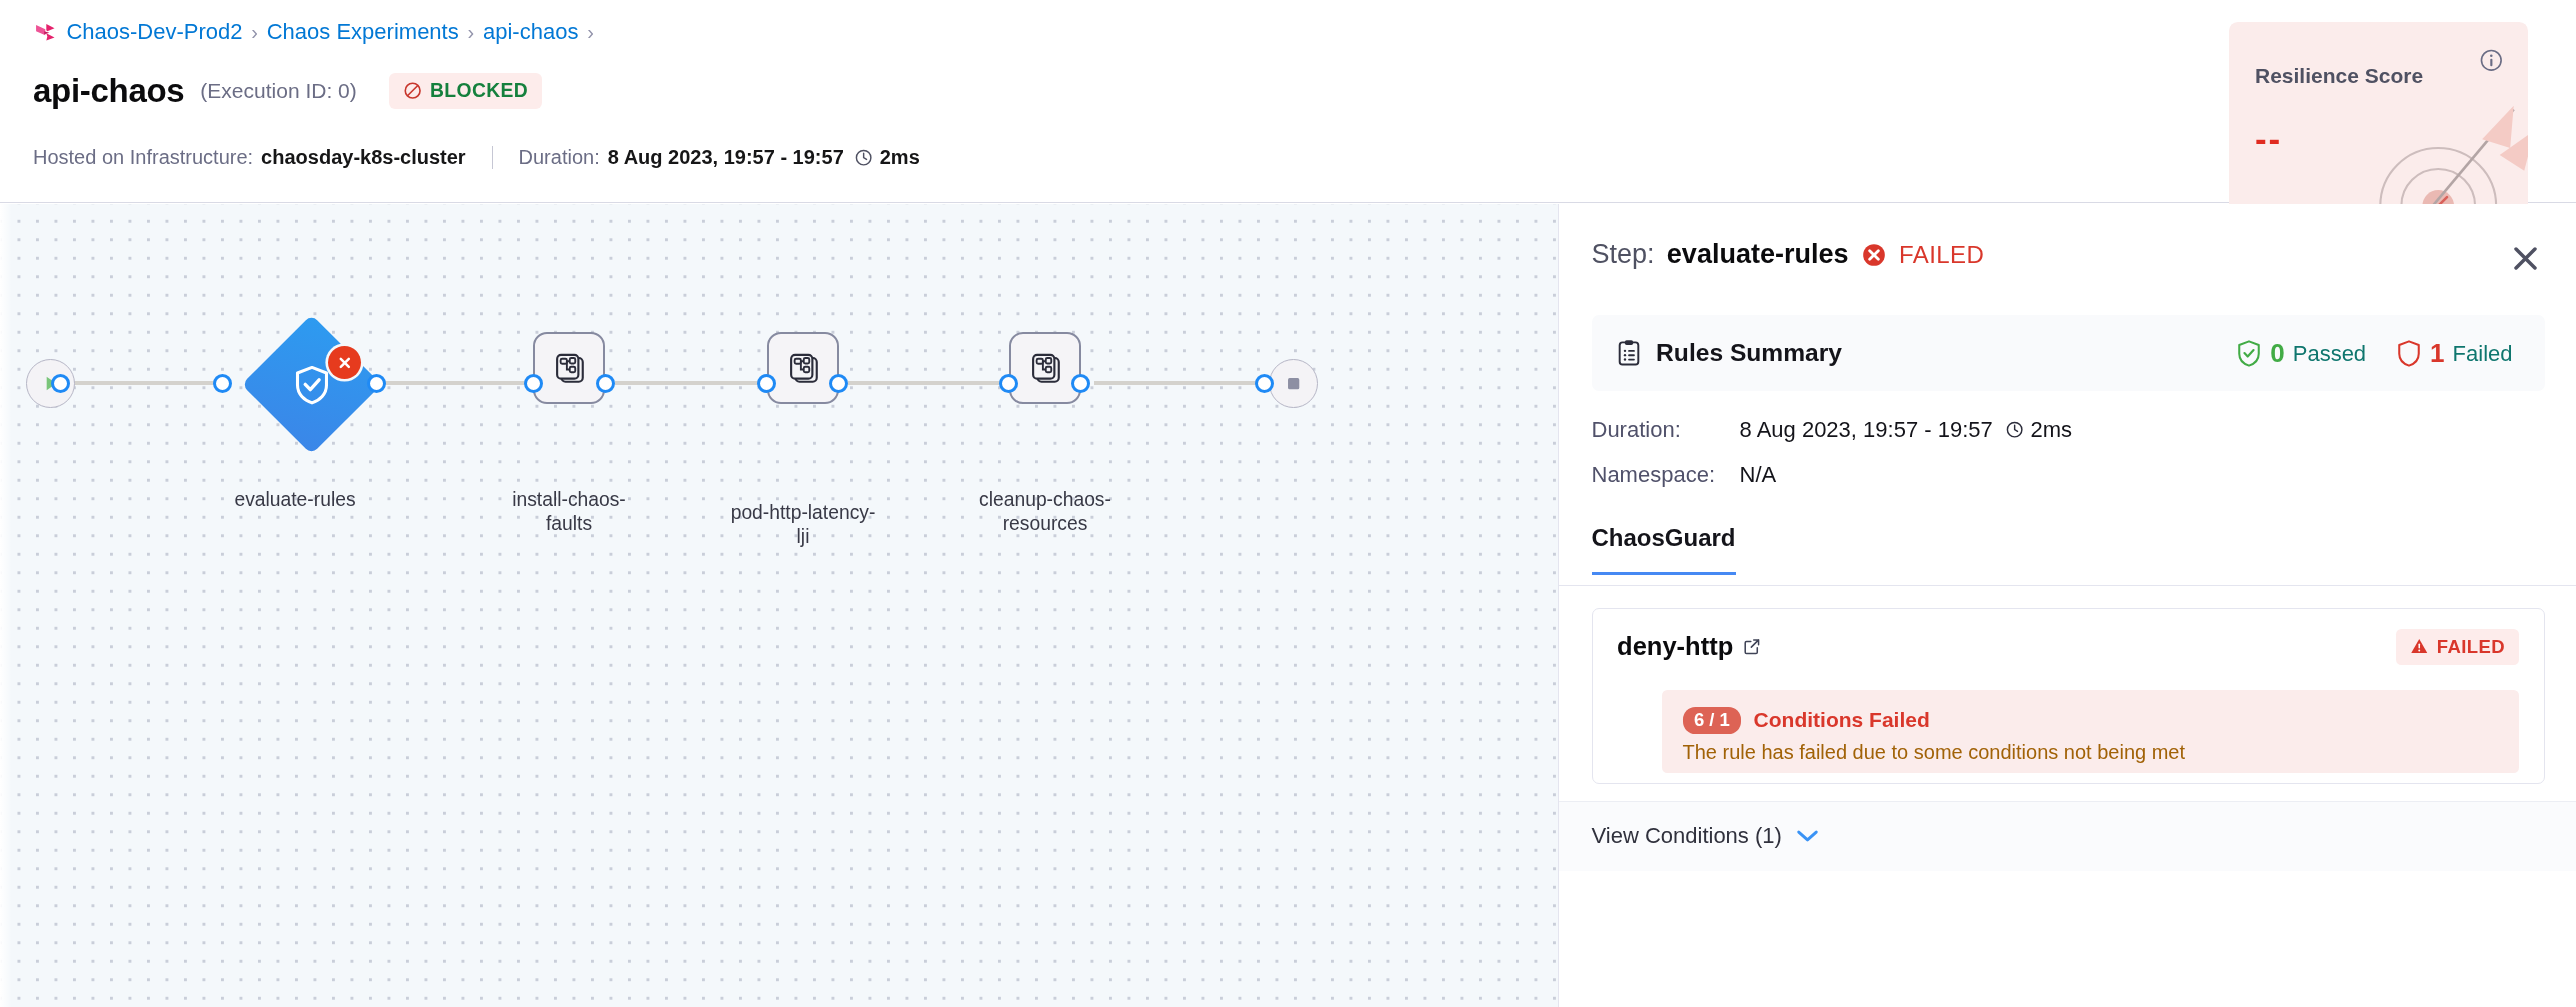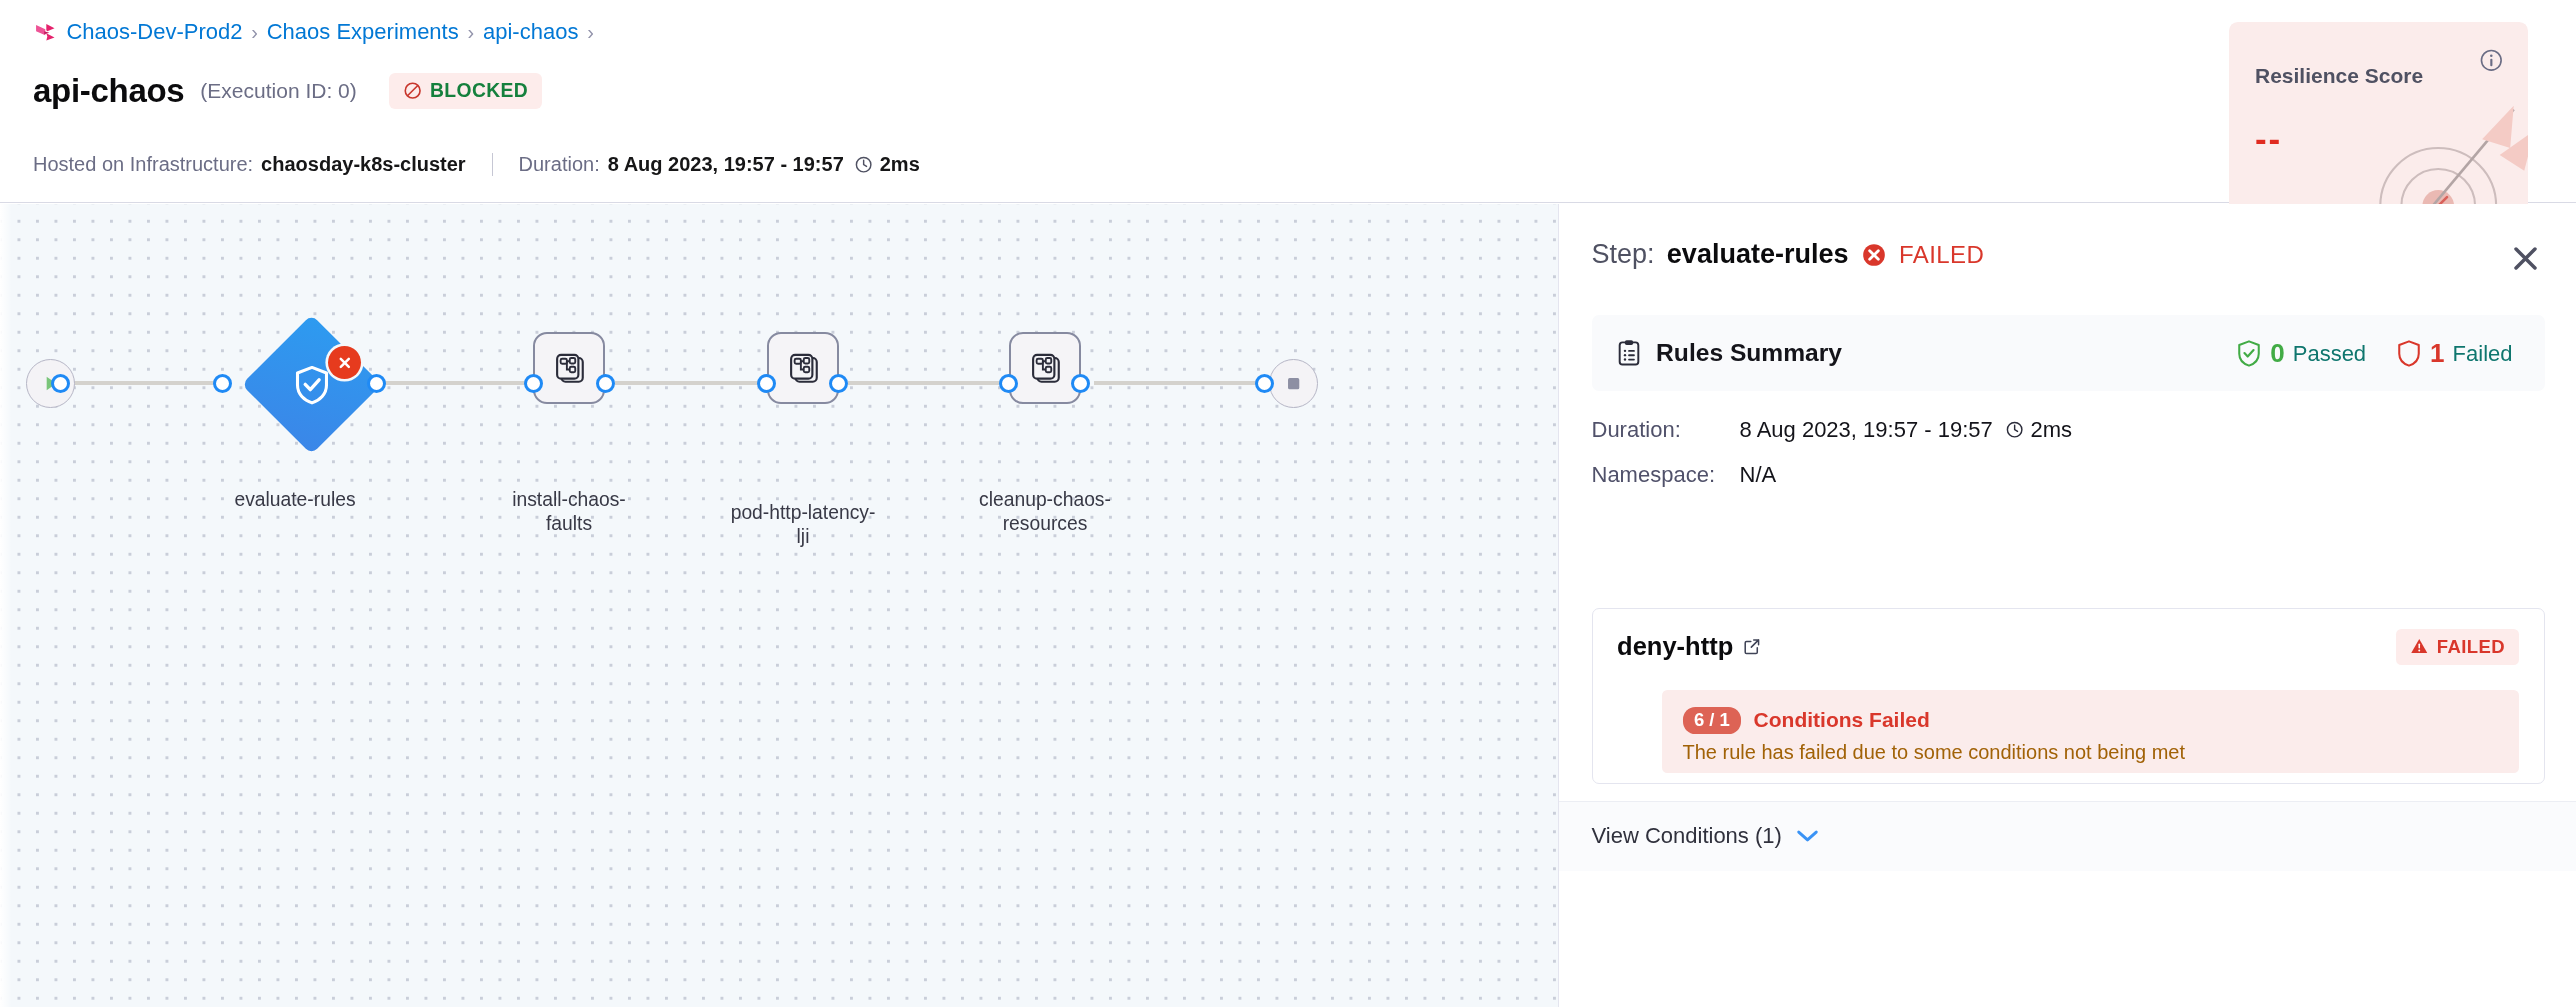--- a/index.html
+++ b/index.html
@@ -38,21 +38,21 @@
   .status-chip {
     margin-left:16px;
     display:flex; align-items:center; gap:8px;
     background:#fdeceb; color:#15803d;
     padding:7px 14px; border-radius:6.2px;
     font-size:19.3px; font-weight:bold; letter-spacing:0.4px;
   }
   .chip-ico { width:19.3px; height:19.3px; display:block; }
 
   .meta-row {
-    position:absolute; left:33px; top:153px;
+    position:absolute; left:33px; top:146px;
     display:flex; align-items:center; gap:0px;
     font-size:20px; color:#6b6d85; white-space:nowrap;
   }
   .meta-row b { color:#161617; font-weight:bold; }
   .meta-div { display:inline-block; width:0.9px; height:23px; background:#c6c7d4; margin:0 26px; }
   .clock-ico { width:19.3px; height:19.3px; display:inline-block; vertical-align:-3.5px; margin:0 6.2px 0 10.5px; }
 
   
   .res-card {
     position:absolute; left:2229px; top:22px;
@@ -453,20 +453,23 @@
         <path d="M12 6.6 V12 L15.6 14.2" fill="none" stroke="#2b2c3a" stroke-width="1.8" stroke-linecap="round"></path>
       </svg>
       <span class="v">2ms</span>
     </div>
 
     <div class="kv" style="top:258px;">
       <span class="k">Namespace:</span>
       <span class="v">N/A</span>
     </div>
 
+    <div class="tabbar">
+      <div class="tab">ChaosGuard</div>
+    </div>
 
     <div class="rule-card">
       <div class="rule-head">
         <span class="rule-name">
           <span>deny-http</span>
           <svg class="ext-ico" viewBox="0 0 24 24">
             <path d="M19 13.4 V19 A1.6 1.6 0 0 1 17.4 20.6 H5.6 A1.6 1.6 0 0 1 4 19 V7.2 A1.6 1.6 0 0 1 5.6 5.6 H11" fill="none" stroke="#3f4356" stroke-width="1.9" stroke-linecap="round"></path>
             <path d="M14.6 3.6 H20.6 V9.6 M20.6 3.6 L11.6 12.6" fill="none" stroke="#3f4356" stroke-width="1.9" stroke-linecap="round" stroke-linejoin="round"></path>
           </svg>
         </span>

